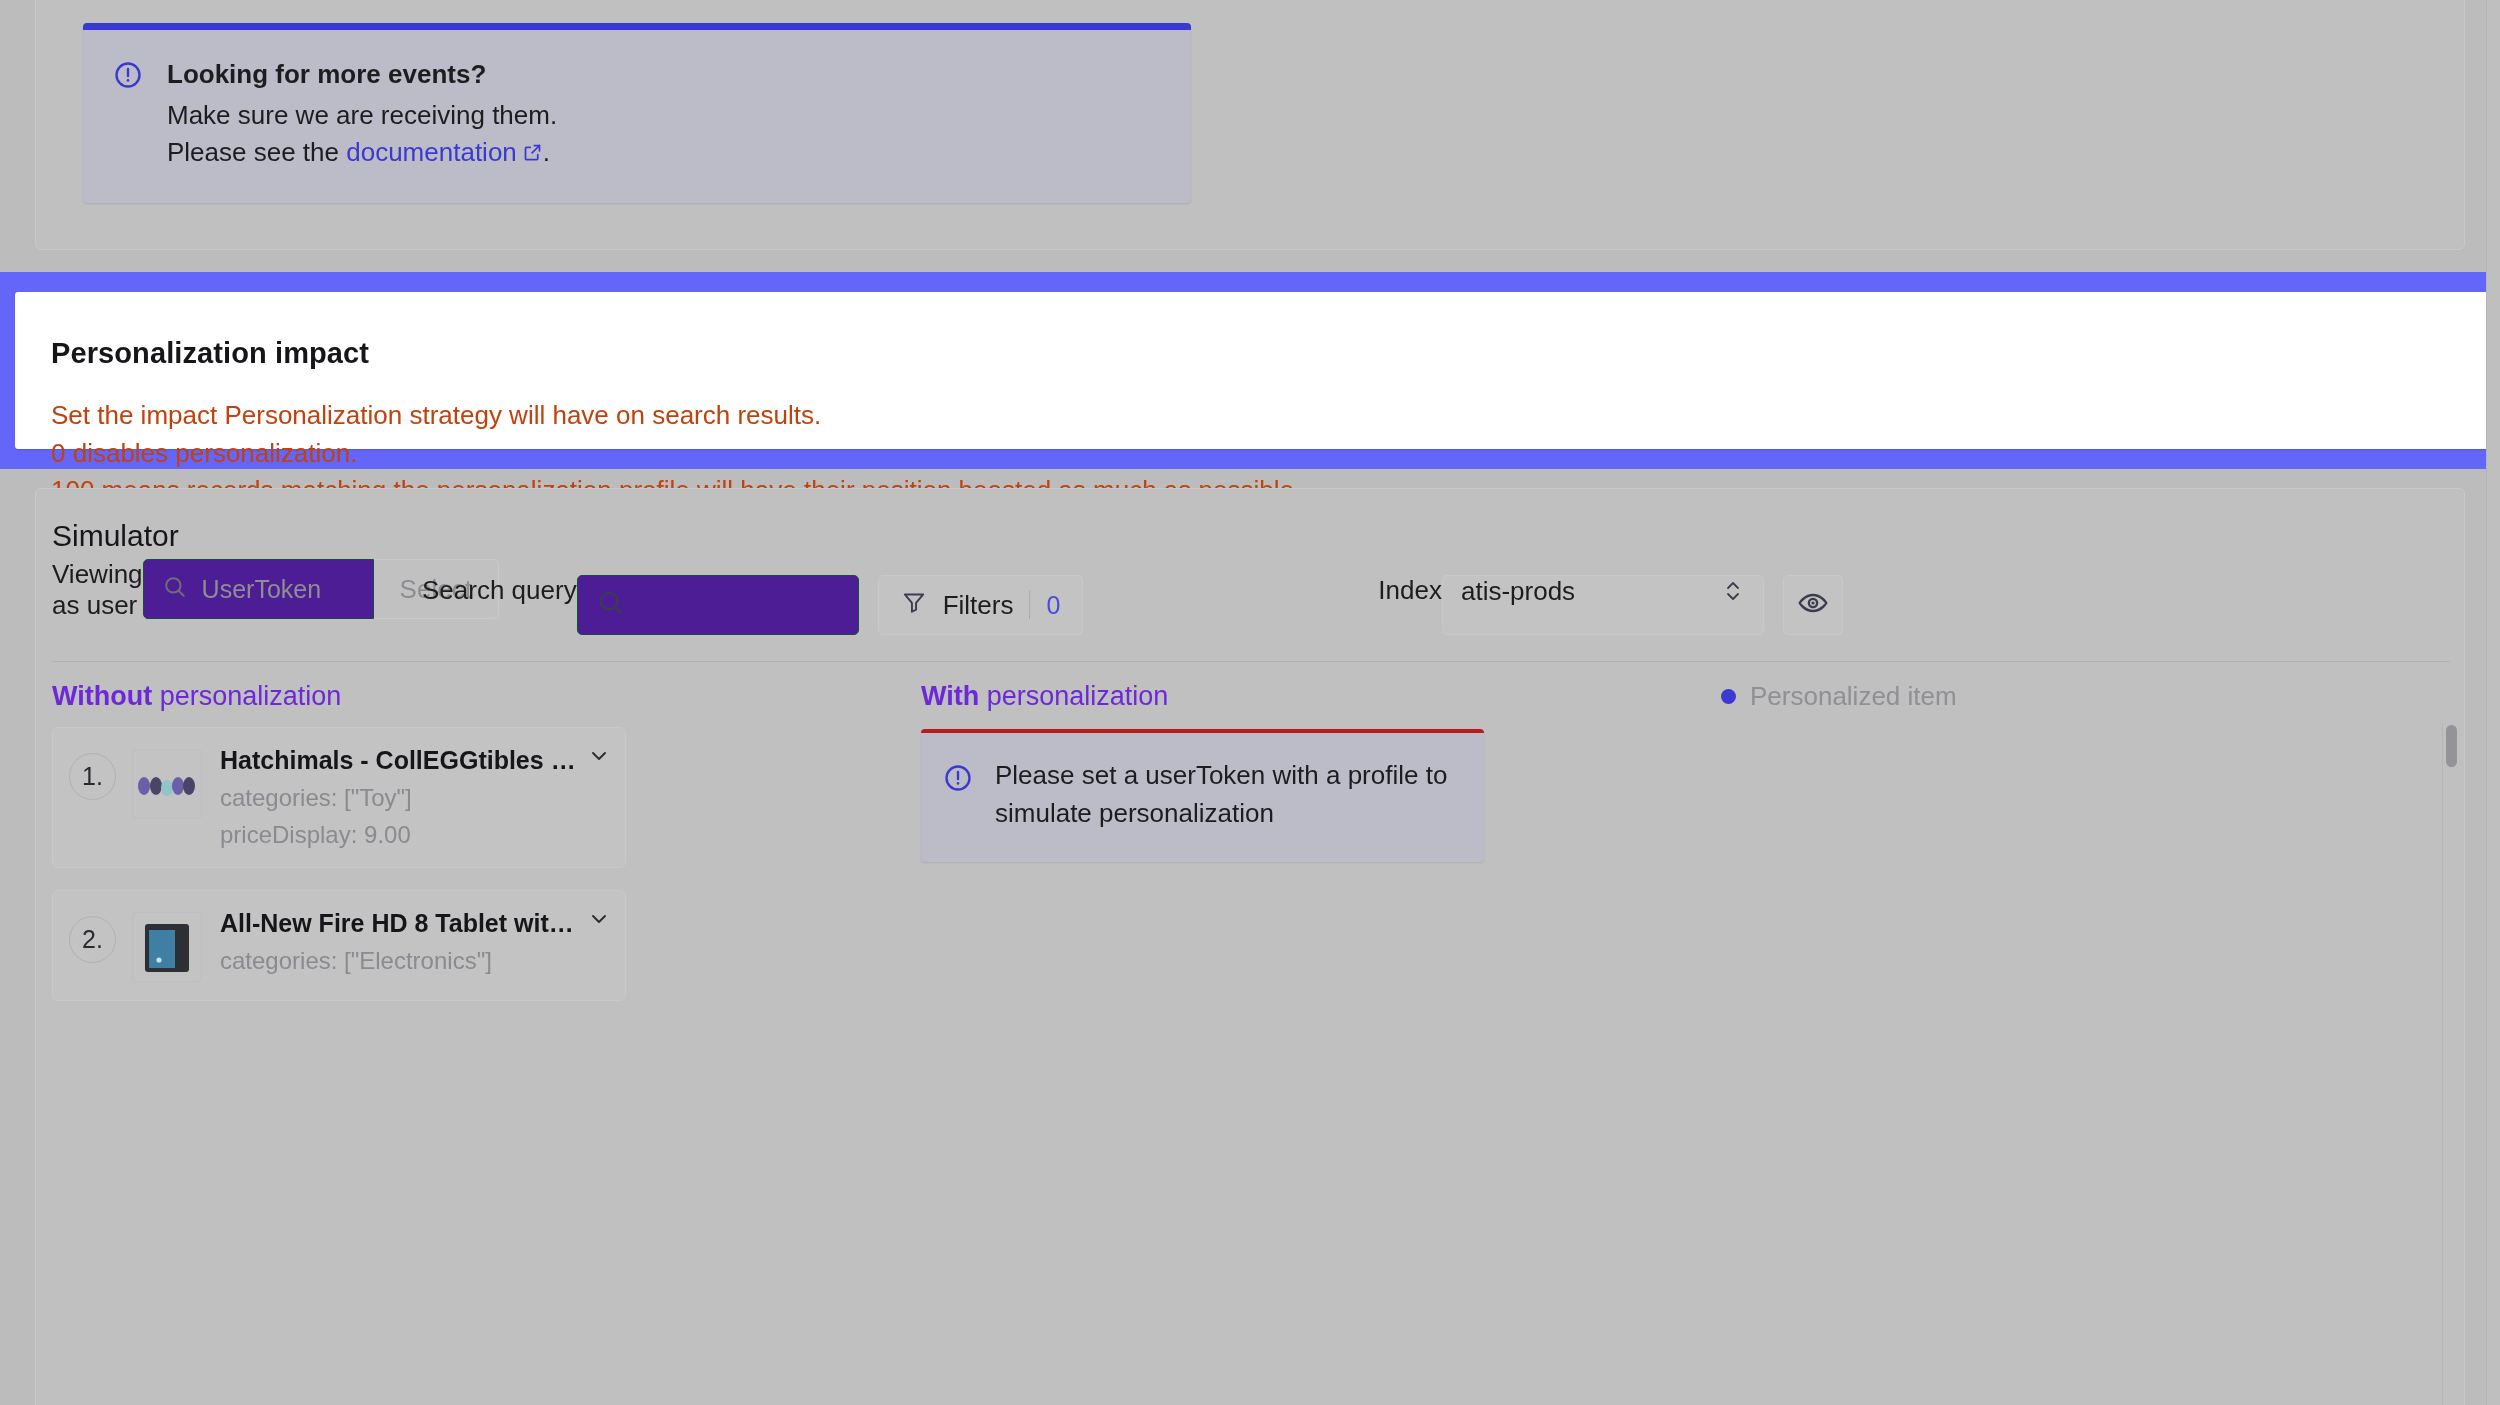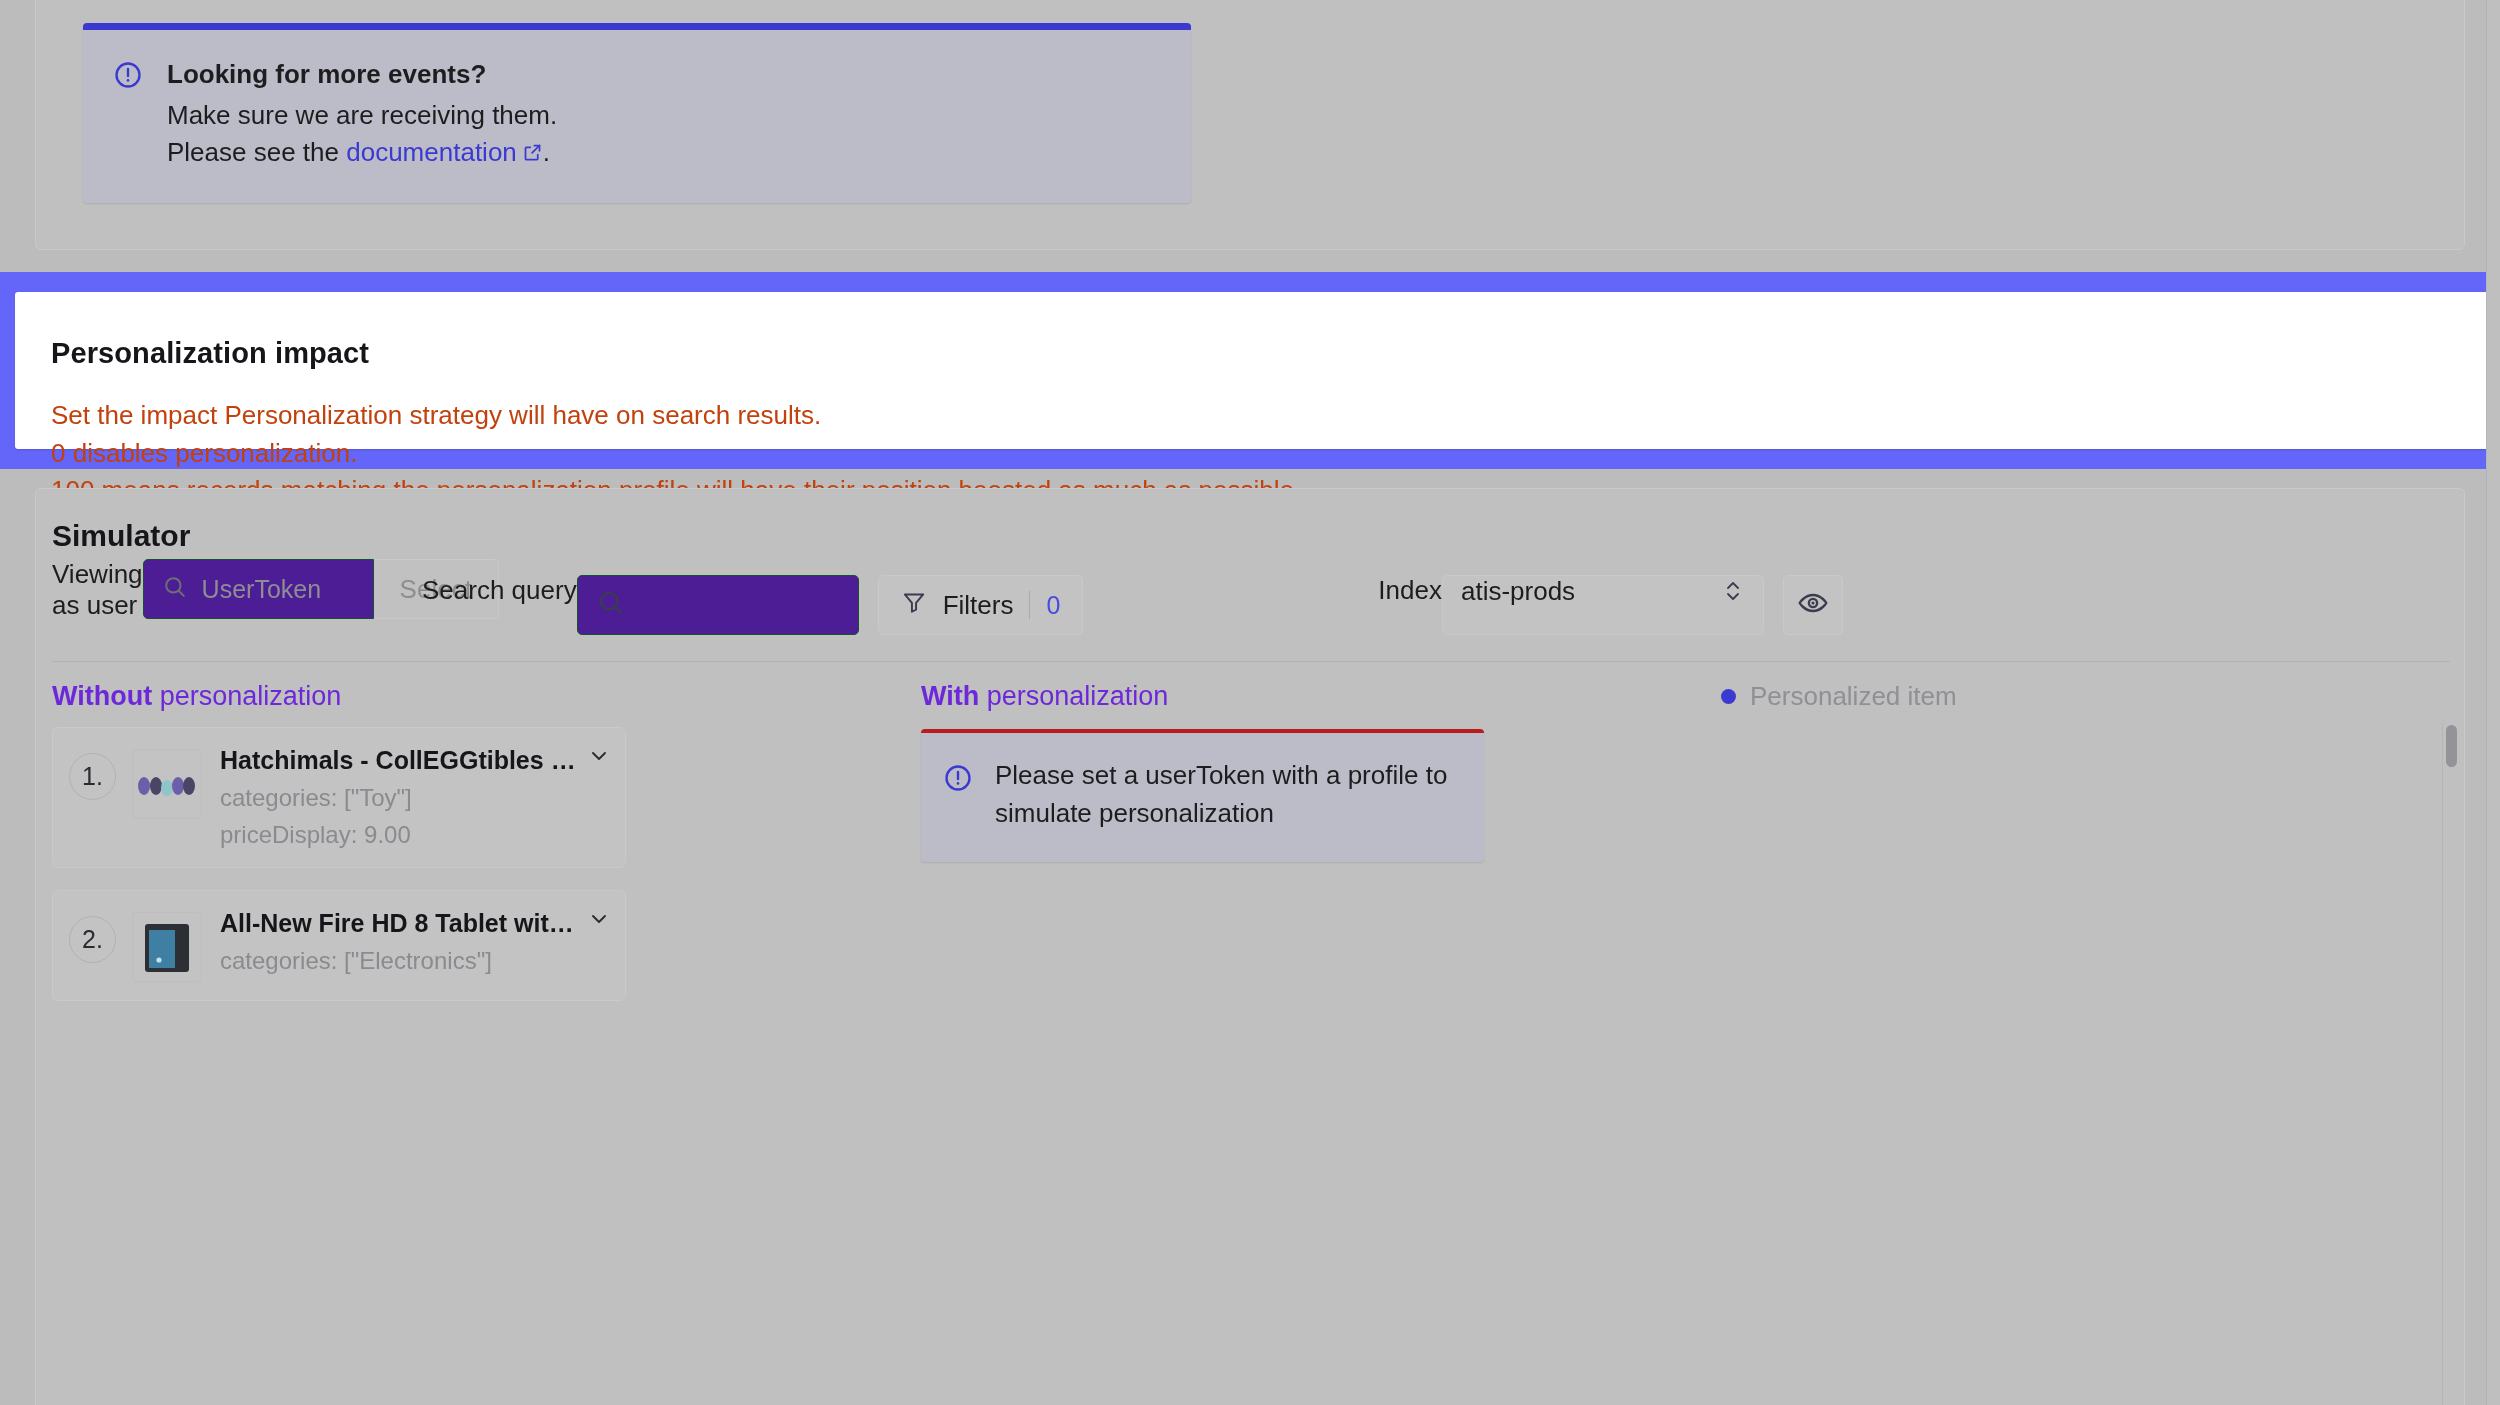--- a/index.html
+++ b/index.html
@@ -193,21 +193,21 @@
     background: #c0c0c0;
     border: 1px solid #c9c9c9;
     border-radius: 6px;
     overflow: hidden;
   }
   .sim-title {
     position: absolute;
     left: 16px;
     top: 30px;
     font-size: 30px;
-    font-weight: 700;
+    font-weight: 400;
     color: #16161a;
   }
   .field-label {
     font-size: 26px;
     color: #1d1d1f;
     margin-bottom: 14px;
     display: block;
   }
 
   .row-controls {

